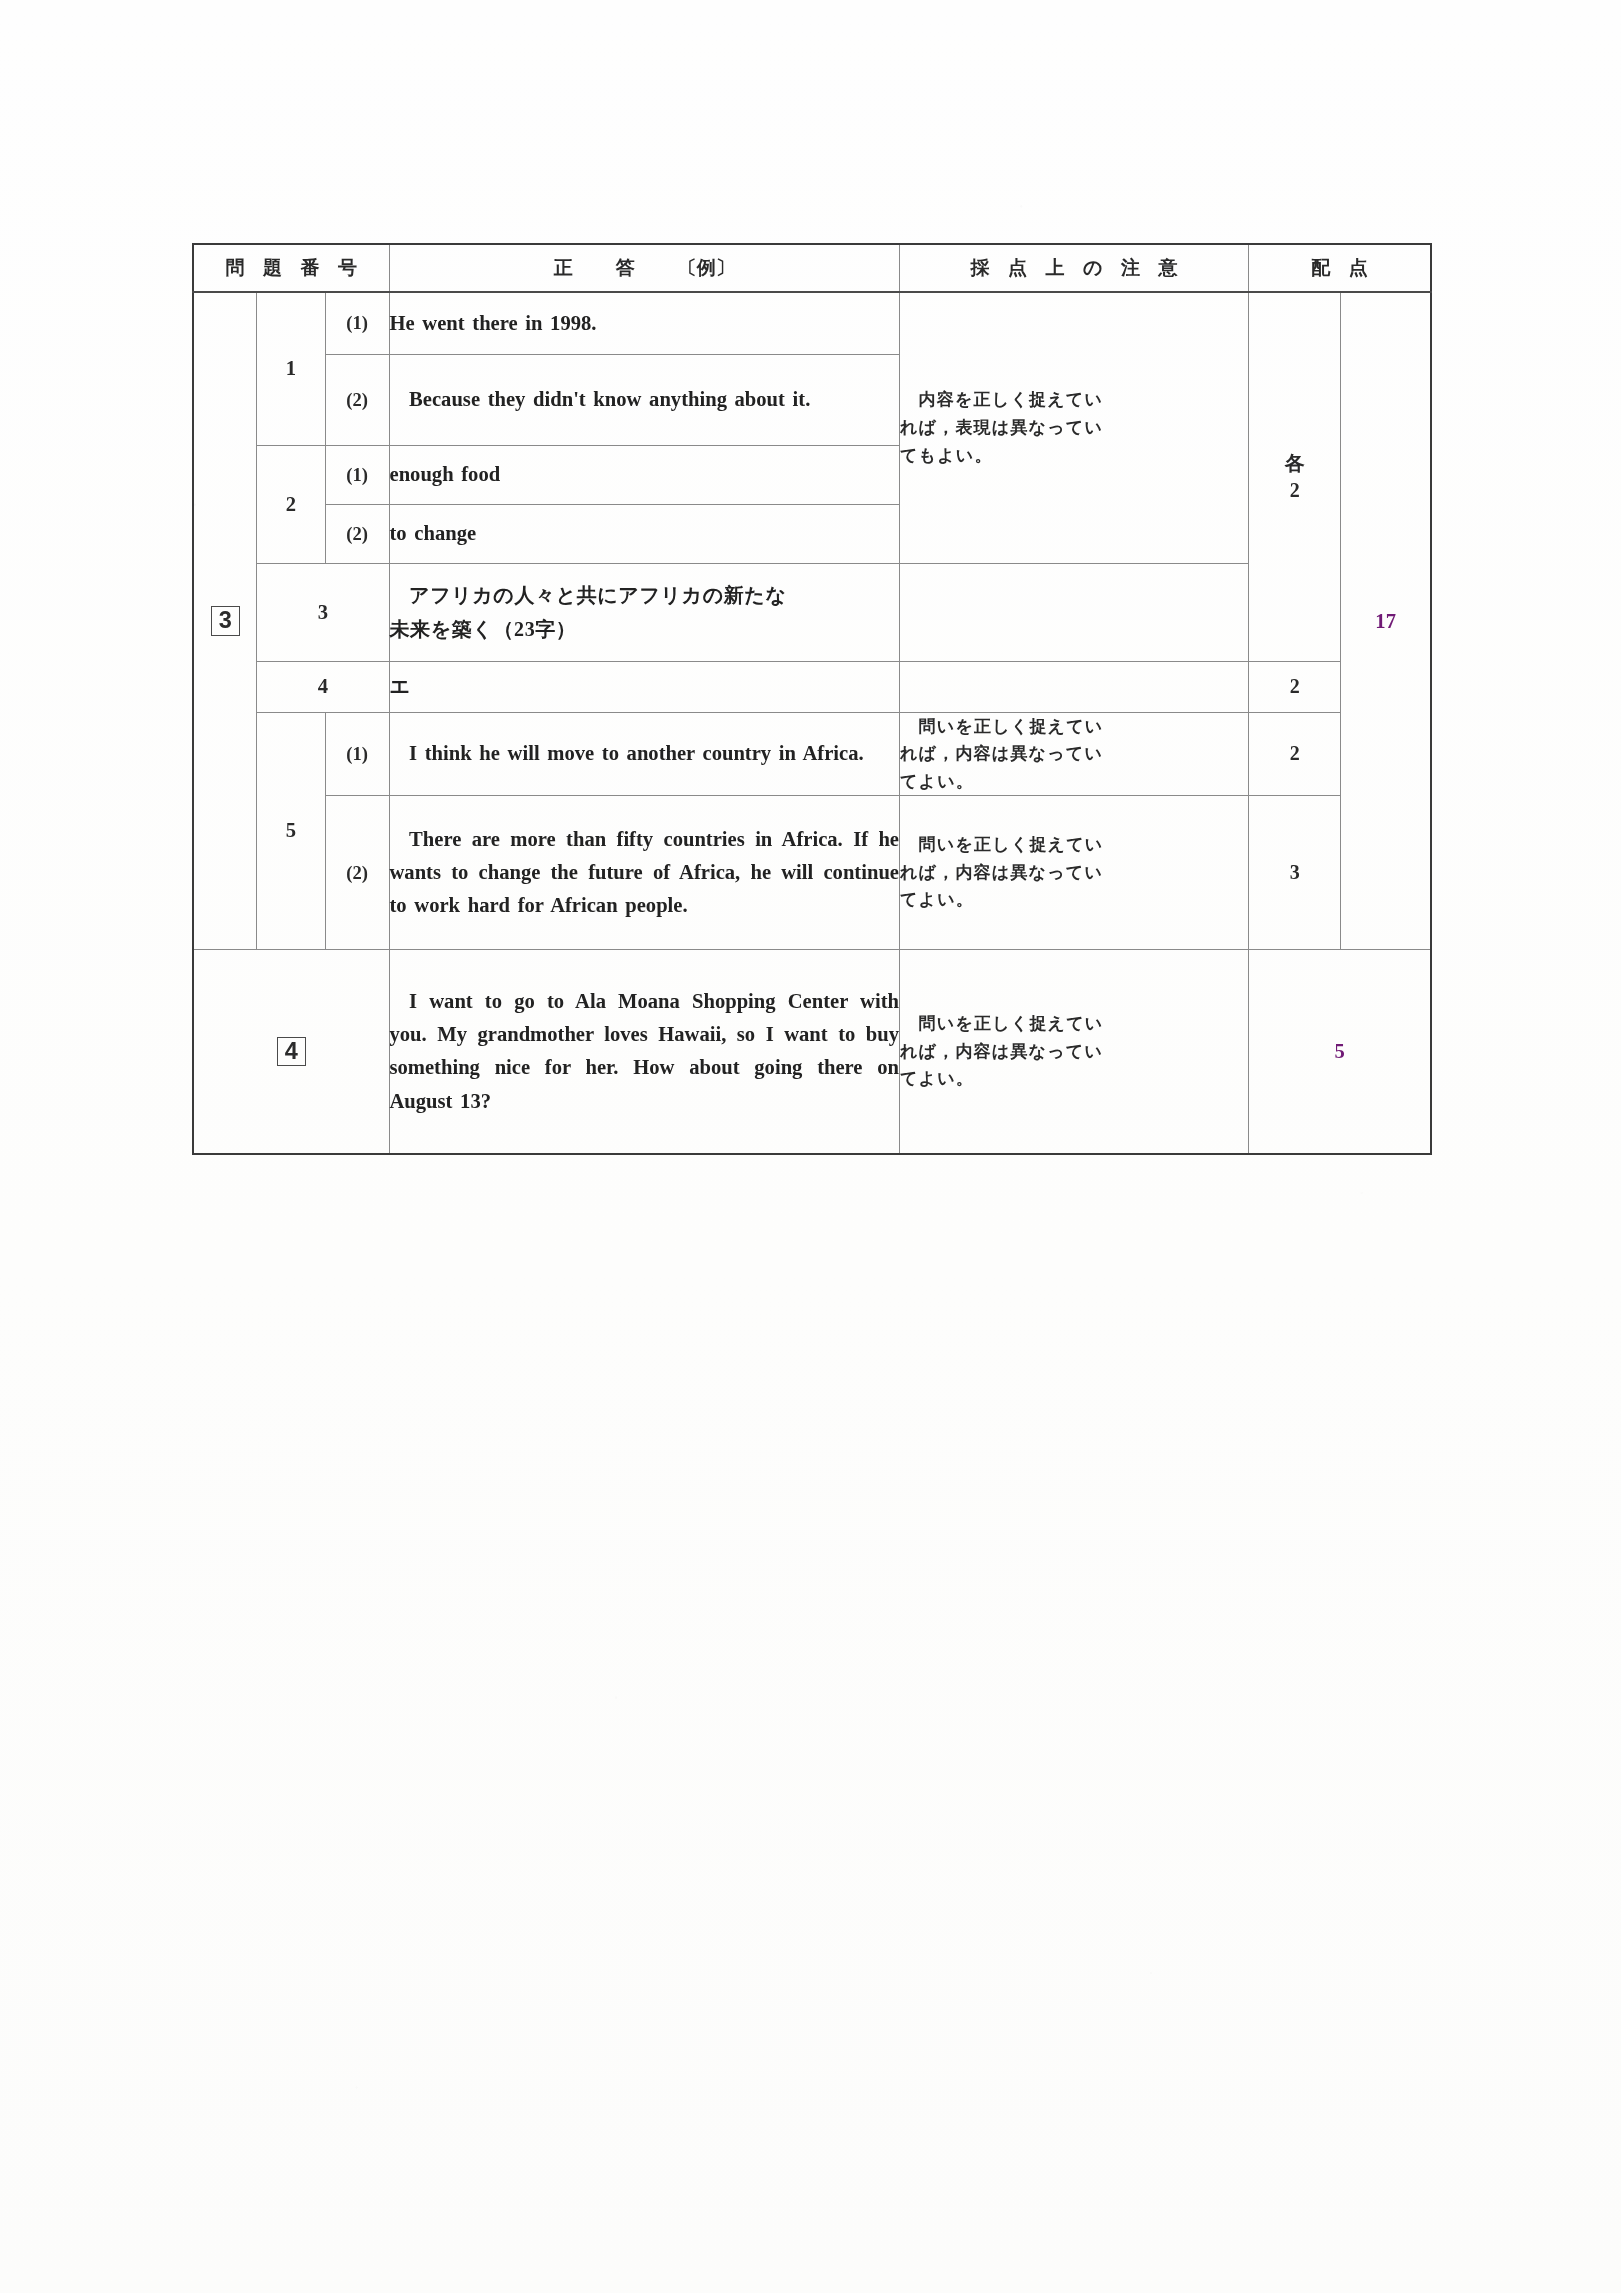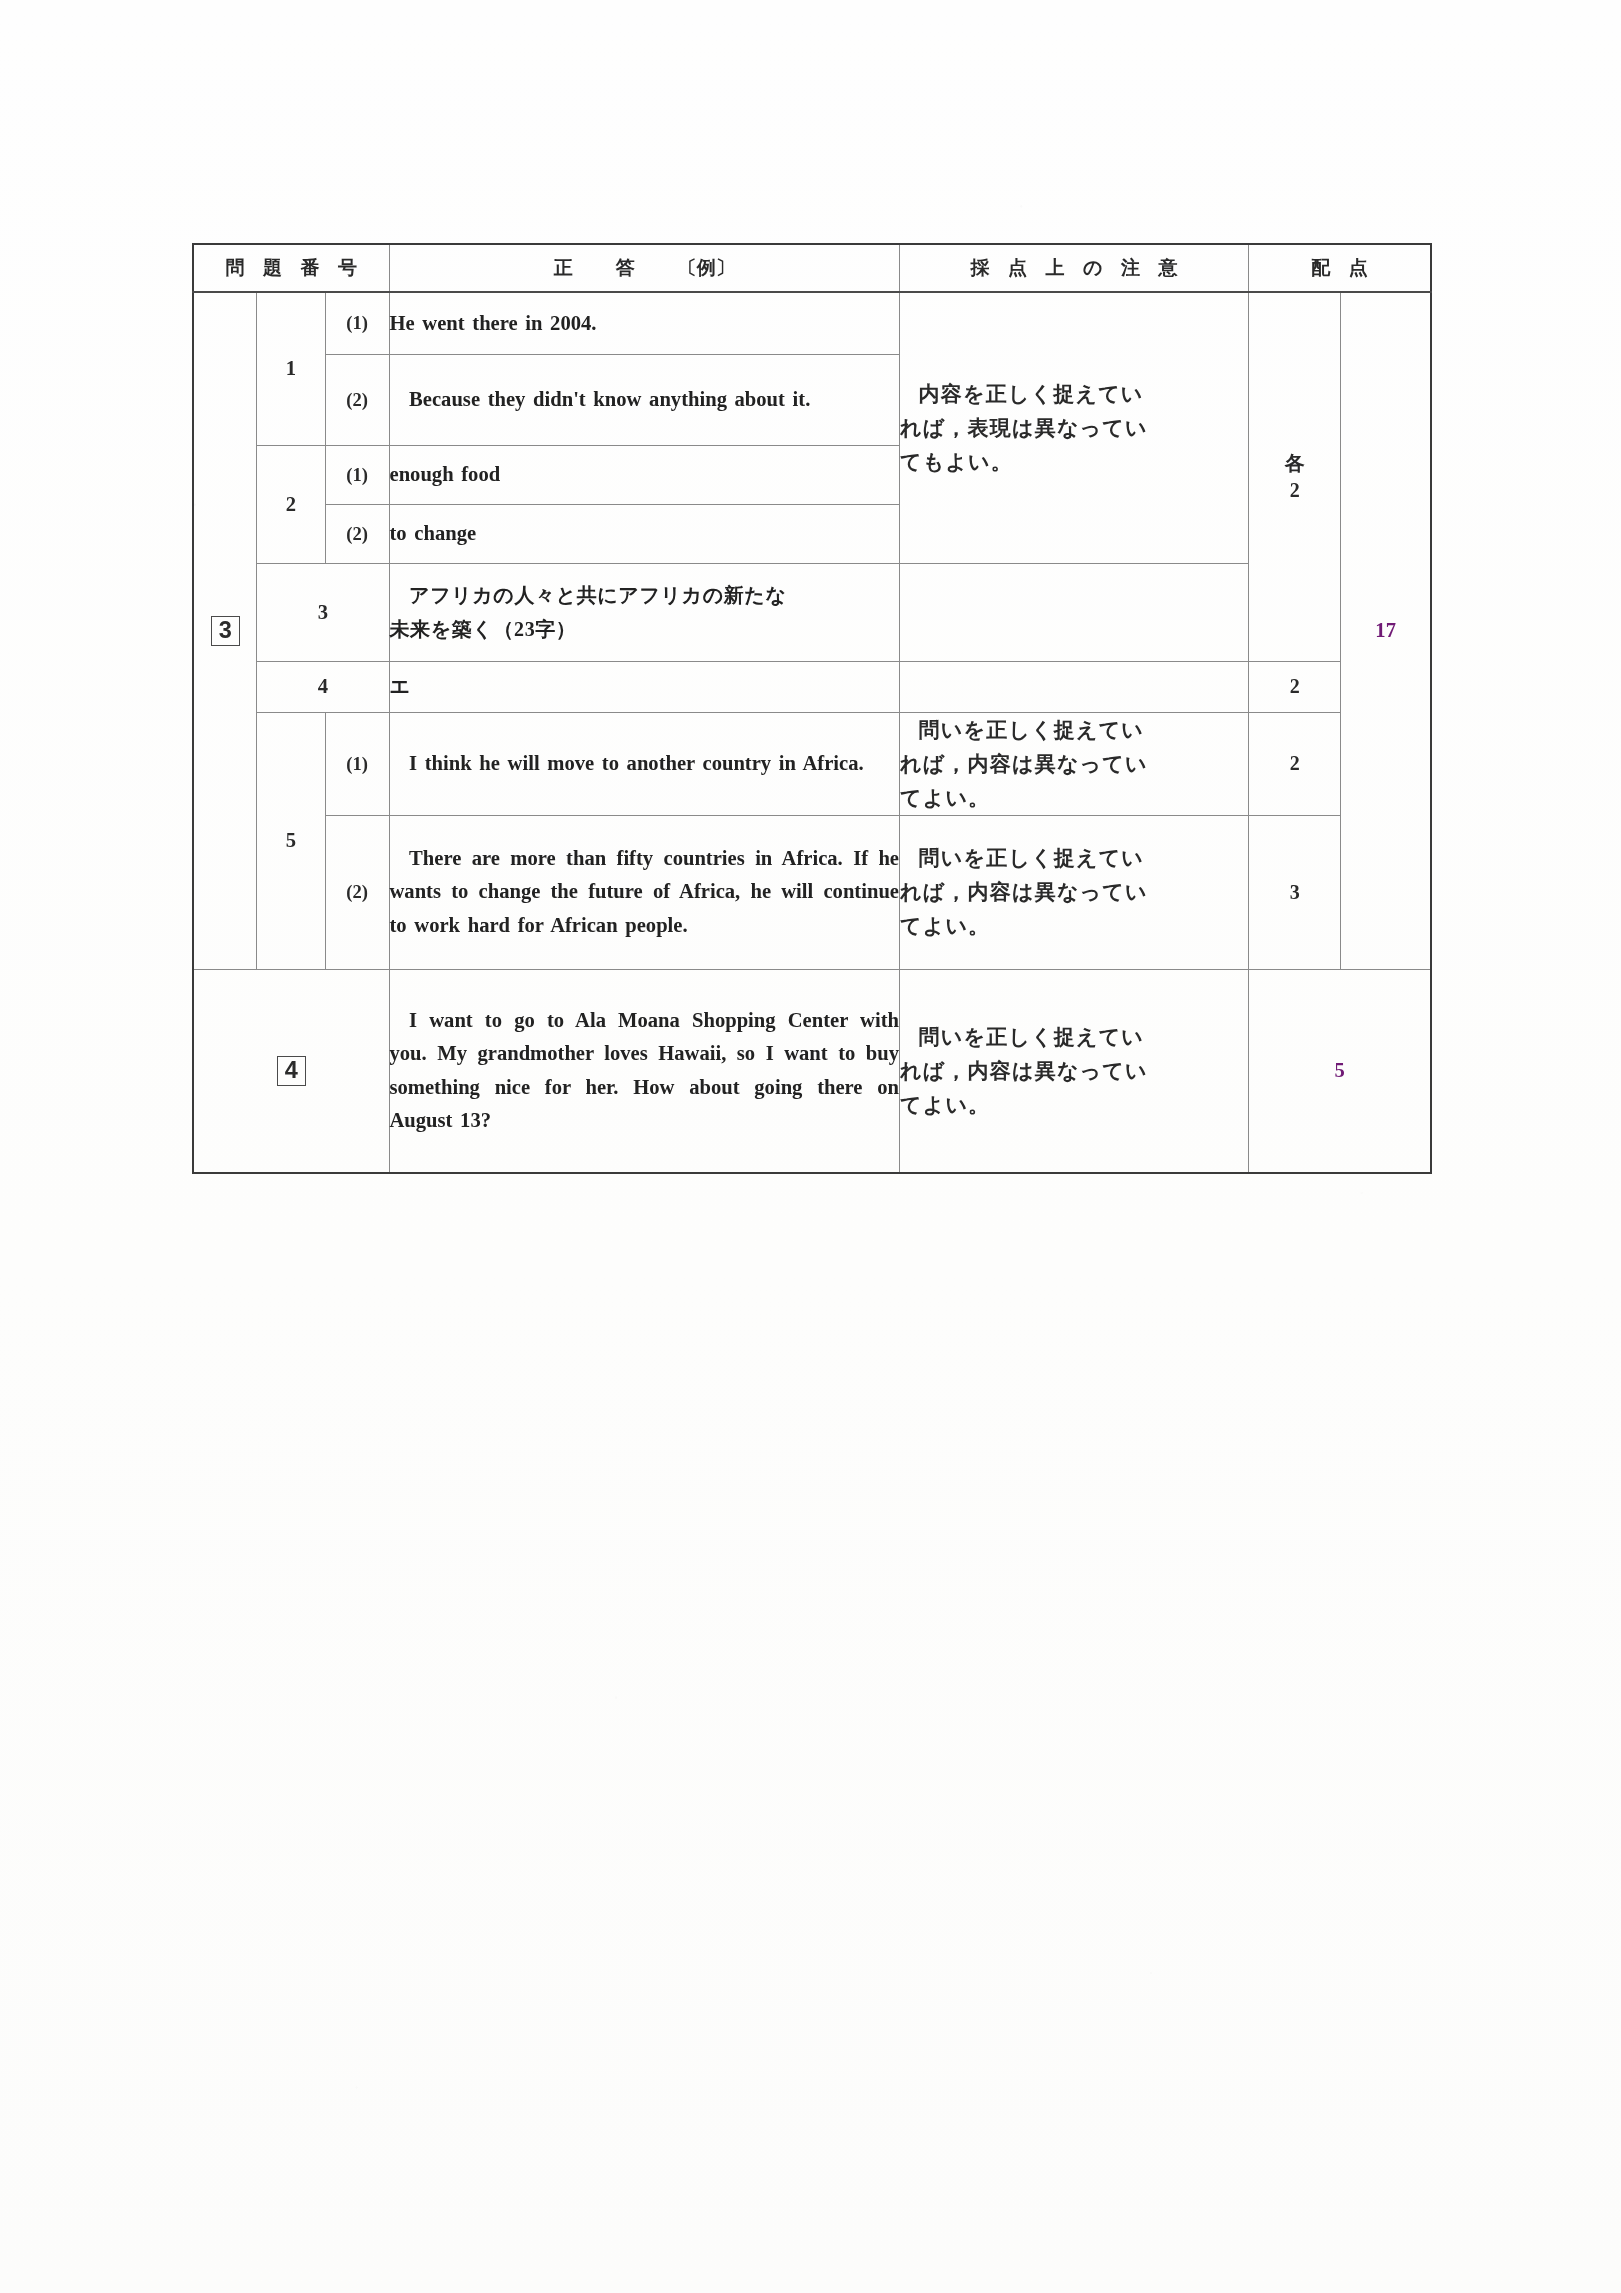--- a/index.html
+++ b/index.html
@@ -131,21 +131,21 @@
     word-spacing: 0;
     letter-spacing: 0.6px;
   }
   td.ans.short {
     padding-top: 0;
     padding-bottom: 0;
   }
 
   td.note {
     padding: 7.8px 13.7px 8.8px 11.8px;
-    font-size: 21px;
+    font-size: 17px;
     line-height: 1.62;
     letter-spacing: 1.2px;
     color: #2a2a2a;
     vertical-align: middle;
     text-align: left;
     margin-top: 29px;
   }
   td.note .indent { padding-left: 18.6px; }
 
   td.pts {
@@ -204,21 +204,21 @@
       <td>採 点 上 の 注 意</td>
       <td colspan="2">配  点</td>
     </tr>
 
     <tr class="h-row-1">
       <td class="sec" rowspan="8">
         <span class="secbox">3</span>
       </td>
       <td class="qno" rowspan="2">1</td>
       <td class="sub">(1)</td>
-      <td class="ans">He went there in 2004.</td>
+      <td class="ans">He went there in 1998.</td>
       <td class="note" rowspan="4">
         <div class="indent">内容を正しく捉えてい</div>
         <div>れば，表現は異なってい</div>
         <div>てもよい。</div>
       </td>
       <td class="pts" rowspan="5">
         <span class="stack">
           <span>各</span>
           <span>2</span>
         </span>

